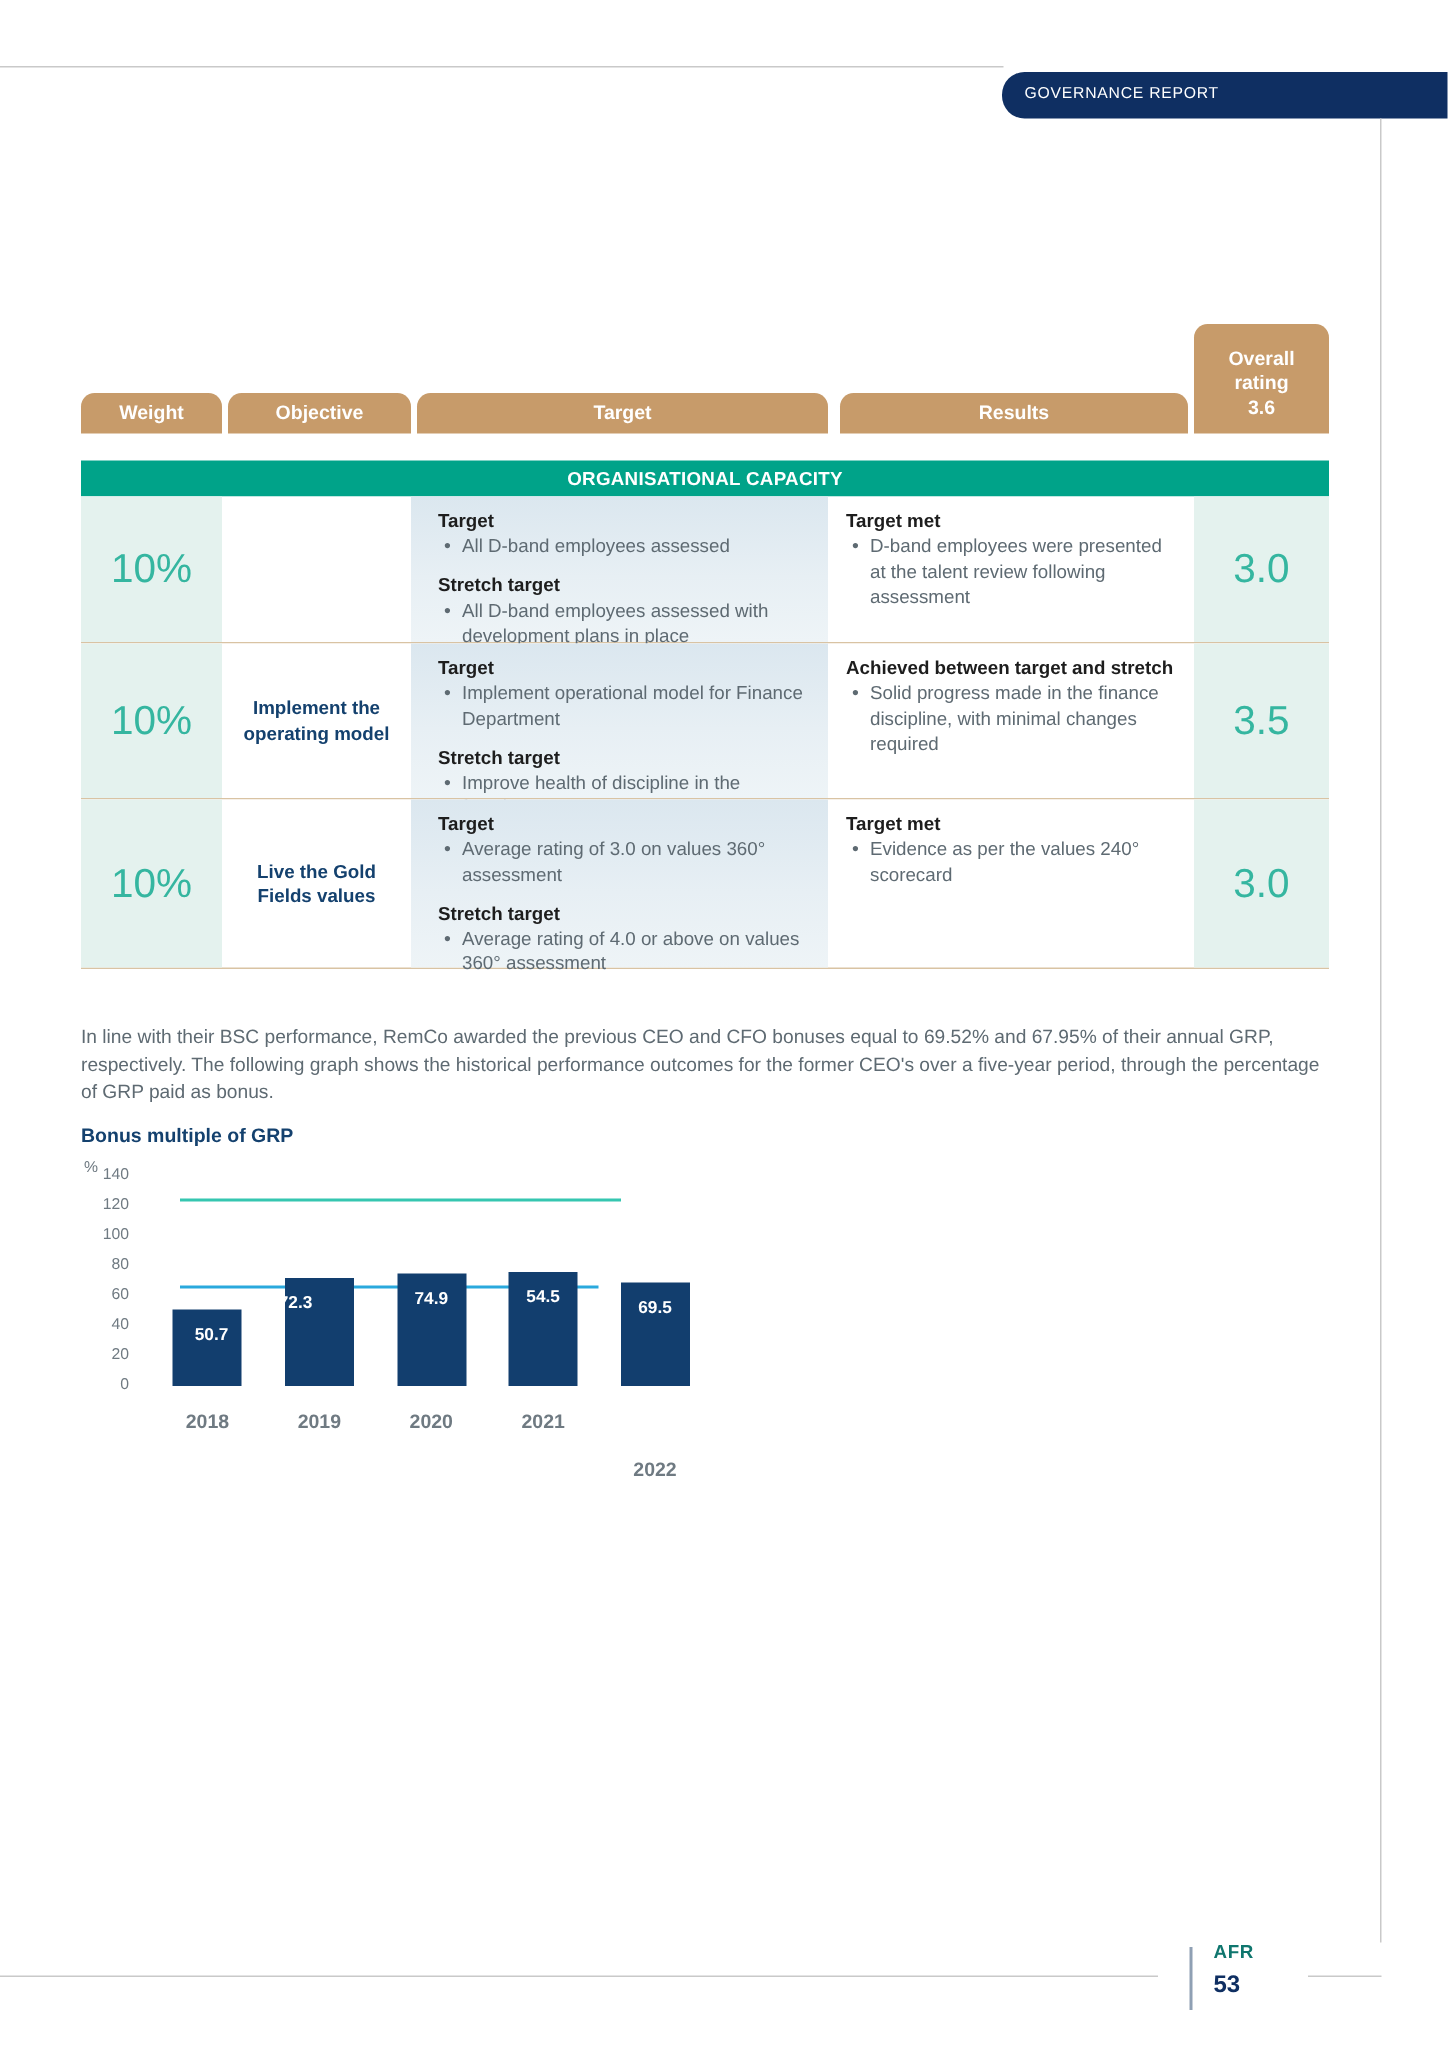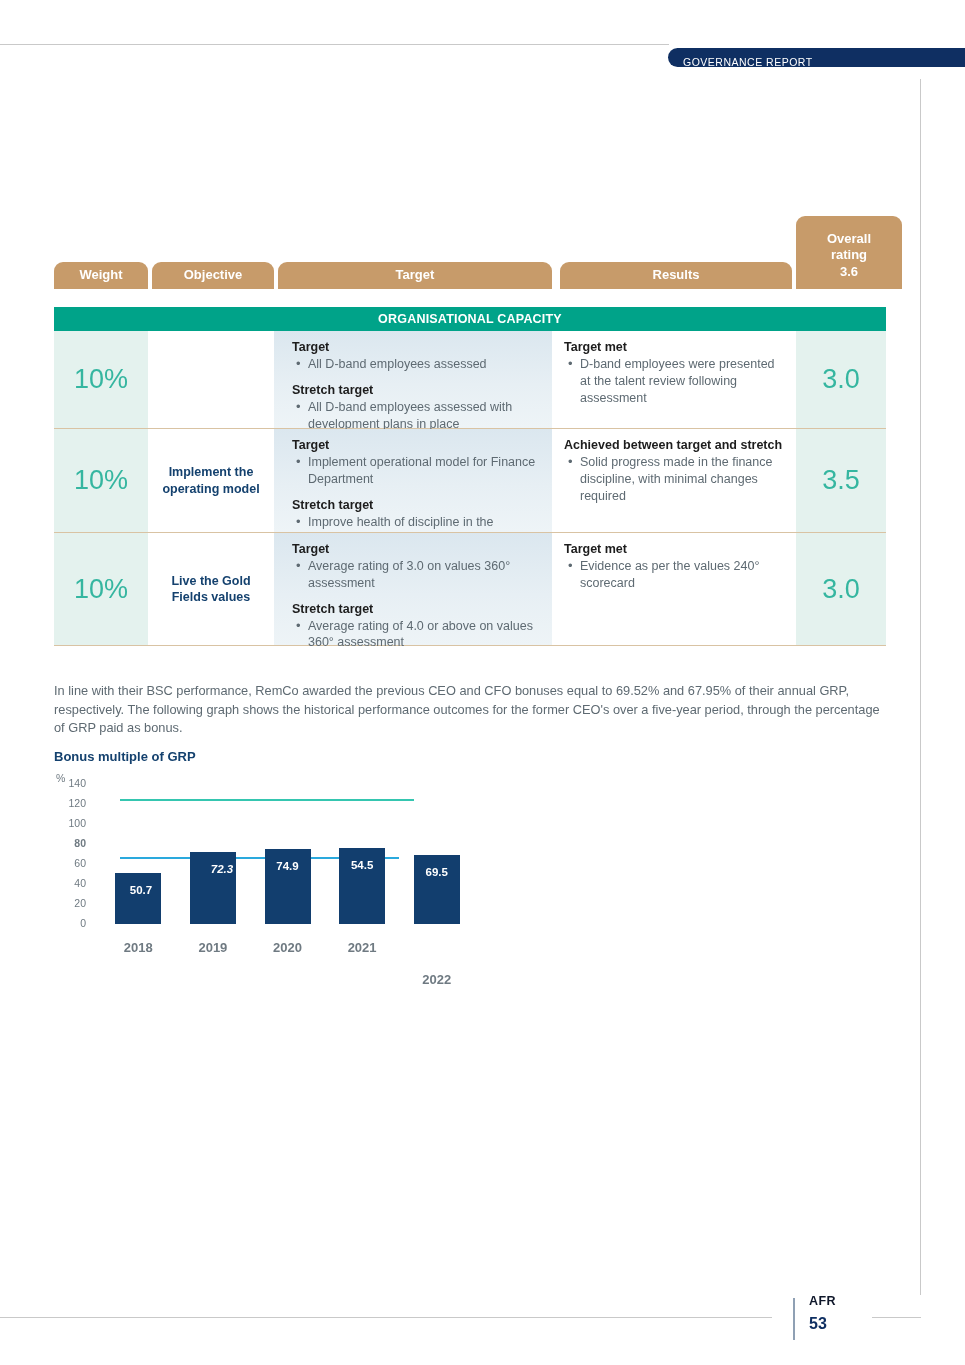--- a/index.html
+++ b/index.html
@@ -19,21 +19,21 @@
   
   .top-rule {
     position: absolute;
     left: 0; top: 44px;
     width: 669px; height: 1px;
     background: #c9c9c9;
   }
   .header-bar {
     position: absolute;
     left: 668px; top: 48px;
-    width: 297px; height: 19px;
+    width: 297px; height: 31px;
     background: #0f2f62;
     border-top-left-radius: 15px;
     border-bottom-left-radius: 15px;
     box-sizing: border-box;
   }
   .header-bar .htext {
     position: absolute;
     left: 15px; top: 8px;
     font-size: 10.5px;
     letter-spacing: 0.5px;
@@ -66,21 +66,21 @@
   .foot-block .vline {
     position: absolute;
     left: 0; top: 4px;
     width: 2px; height: 42px;
     background: #8fa0b4;
   }
   .foot-afr {
     position: absolute;
     left: 16px; top: 0px;
     font-size: 12.5px;
-    color: #0f172a;
+    color: #0f766e;
     letter-spacing: 0.4px;
     font-weight: 700;
   }
   .foot-page {
     position: absolute;
     left: 16px; top: 21px;
     font-size: 16px;
     color: #0f2f62;
     font-weight: 700;
   }
@@ -108,21 +108,21 @@
     box-sizing: border-box;
     display: flex;
     align-items: center;
     justify-content: center;
     line-height: 1.25;
   }
   .hcell.weight   { left: 0px;   top: 46px; width: 94px;  height: 27px; }
   .hcell.objective{ left: 98px;  top: 46px; width: 122px; height: 27px; }
   .hcell.target   { left: 224px; top: 46px; width: 274px; height: 27px; }
   .hcell.results  { left: 506px; top: 46px; width: 232px; height: 27px; }
-  .hcell.overall  { left: 742px; top: 0px;  width: 106px;  height: 73px;
+  .hcell.overall  { left: 742px; top: 0px;  width: 90px;  height: 73px;
                     flex-direction: column; padding-top: 6px; }
   .hcell.overall span { display:block; }
 
   .band {
     position: relative;
     margin-top: 18px;
     height: 24px;
     background: #00a389;
     color: #ffffff;
     font-size: 12.5px;
@@ -376,31 +376,31 @@
 <div class="para">In line with their BSC performance, RemCo awarded the previous CEO and CFO bonuses equal to 69.52% and 67.95% of their annual GRP, respectively. The following graph shows the historical performance outcomes for the former CEO's over a five-year period, through the percentage of GRP paid as bonus.</div>
 <div class="chart-title">Bonus multiple of GRP</div>
 
 <div class="chart">
   <div class="axis-unit">%</div>
   <div id="chart-inner">
       <div class="ytick" style="left: 6px; top: 145px;">0</div>
       <div class="ytick" style="left: 6px; top: 125px;">20</div>
       <div class="ytick" style="left: 6px; top: 105px;">40</div>
       <div class="ytick" style="left: 6px; top: 85px;">60</div>
-      <div class="ytick" style="left: 6px; top: 65px; font-weight: bold;">80</div>
+      <div class="ytick" style="left: 6px; top: 65px;">80</div>
       <div class="ytick" style="left: 6px; top: 45px;">100</div>
       <div class="ytick" style="left: 6px; top: 25px;">120</div>
       <div class="ytick" style="left: 6px; top: 5px;">140</div>
       <div class="refline" style="left: 66px; width: 294px; top: 27px; background: rgb(53, 198, 176);"></div>
       <div class="refline" style="left: 66px; width: 279px; top: 85px; background: rgb(42, 169, 221);"></div>
       <div class="bar" style="left: 61.3px; width: 46px; height: 50.7px; bottom: 48px; background: rgb(18, 62, 110);"></div>
       <div class="bar-label" style="left: 64px; top: 112.3px;">50.7</div>
       <div class="xtick" style="left: 61.3px; top: 168px;">2018</div>
       <div class="bar" style="left: 135.9px; width: 46px; height: 72.3px; bottom: 48px; background: rgb(18, 62, 110);"></div>
-      <div class="bar-label" style="left: 145px; top: 90.7px; font-style: italic;">72.3</div>
+      <div class="bar-label" style="left: 120px; top: 90.7px;">72.3</div>
       <div class="xtick" style="left: 135.9px; top: 168px;">2019</div>
       <div class="bar" style="left: 210.5px; width: 46px; height: 74.9px; bottom: 48px; background: rgb(18, 62, 110);"></div>
       <div class="bar-label" style="left: 210.5px; top: 88.1px;">74.9</div>
       <div class="xtick" style="left: 210.5px; top: 168px;">2020</div>
       <div class="bar" style="left: 285.1px; width: 46px; height: 75.8px; bottom: 48px; background: rgb(18, 62, 110);"></div>
       <div class="bar-label" style="left: 285.1px; top: 87.2px;">54.5</div>
       <div class="xtick" style="left: 285.1px; top: 168px;">2021</div>
       <div class="bar" style="left: 359.7px; width: 46px; height: 69.5px; bottom: 48px; background: rgb(18, 62, 110);"></div>
       <div class="bar-label" style="left: 359.7px; top: 93.5px;">69.5</div>
       <div class="xtick" style="left: 359.7px; top: 168px; margin-top: 32px;">2022</div>

